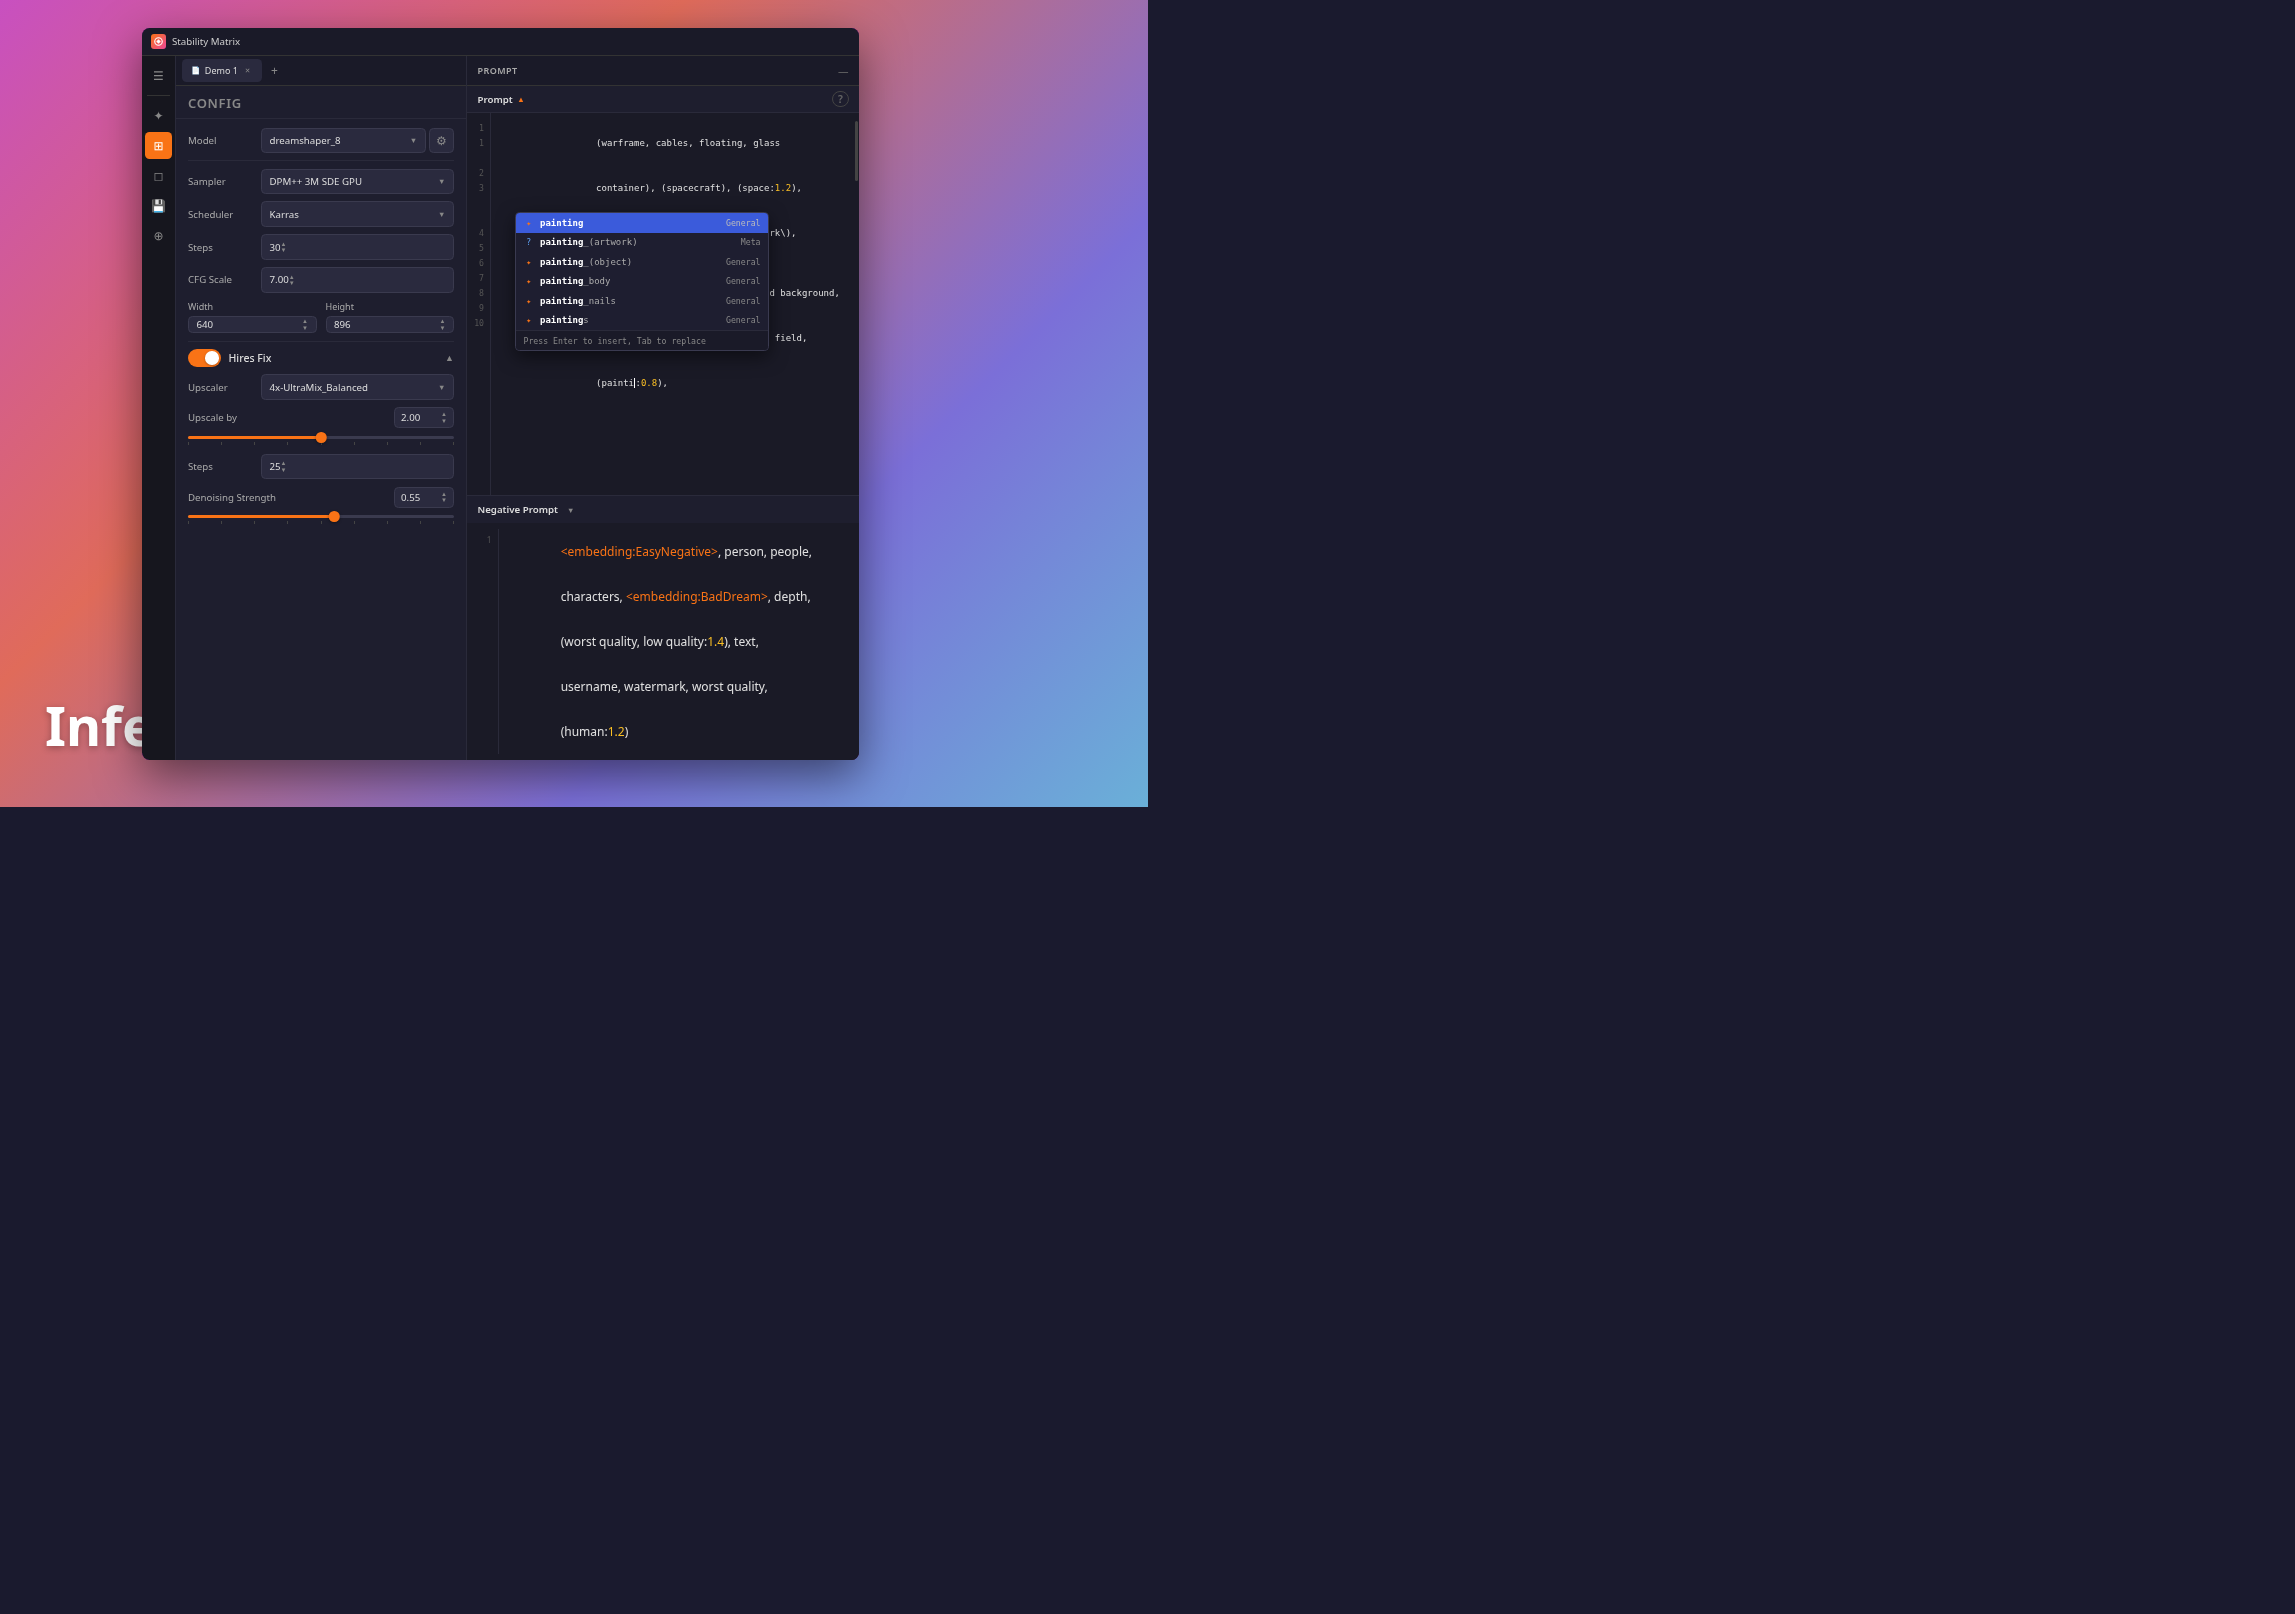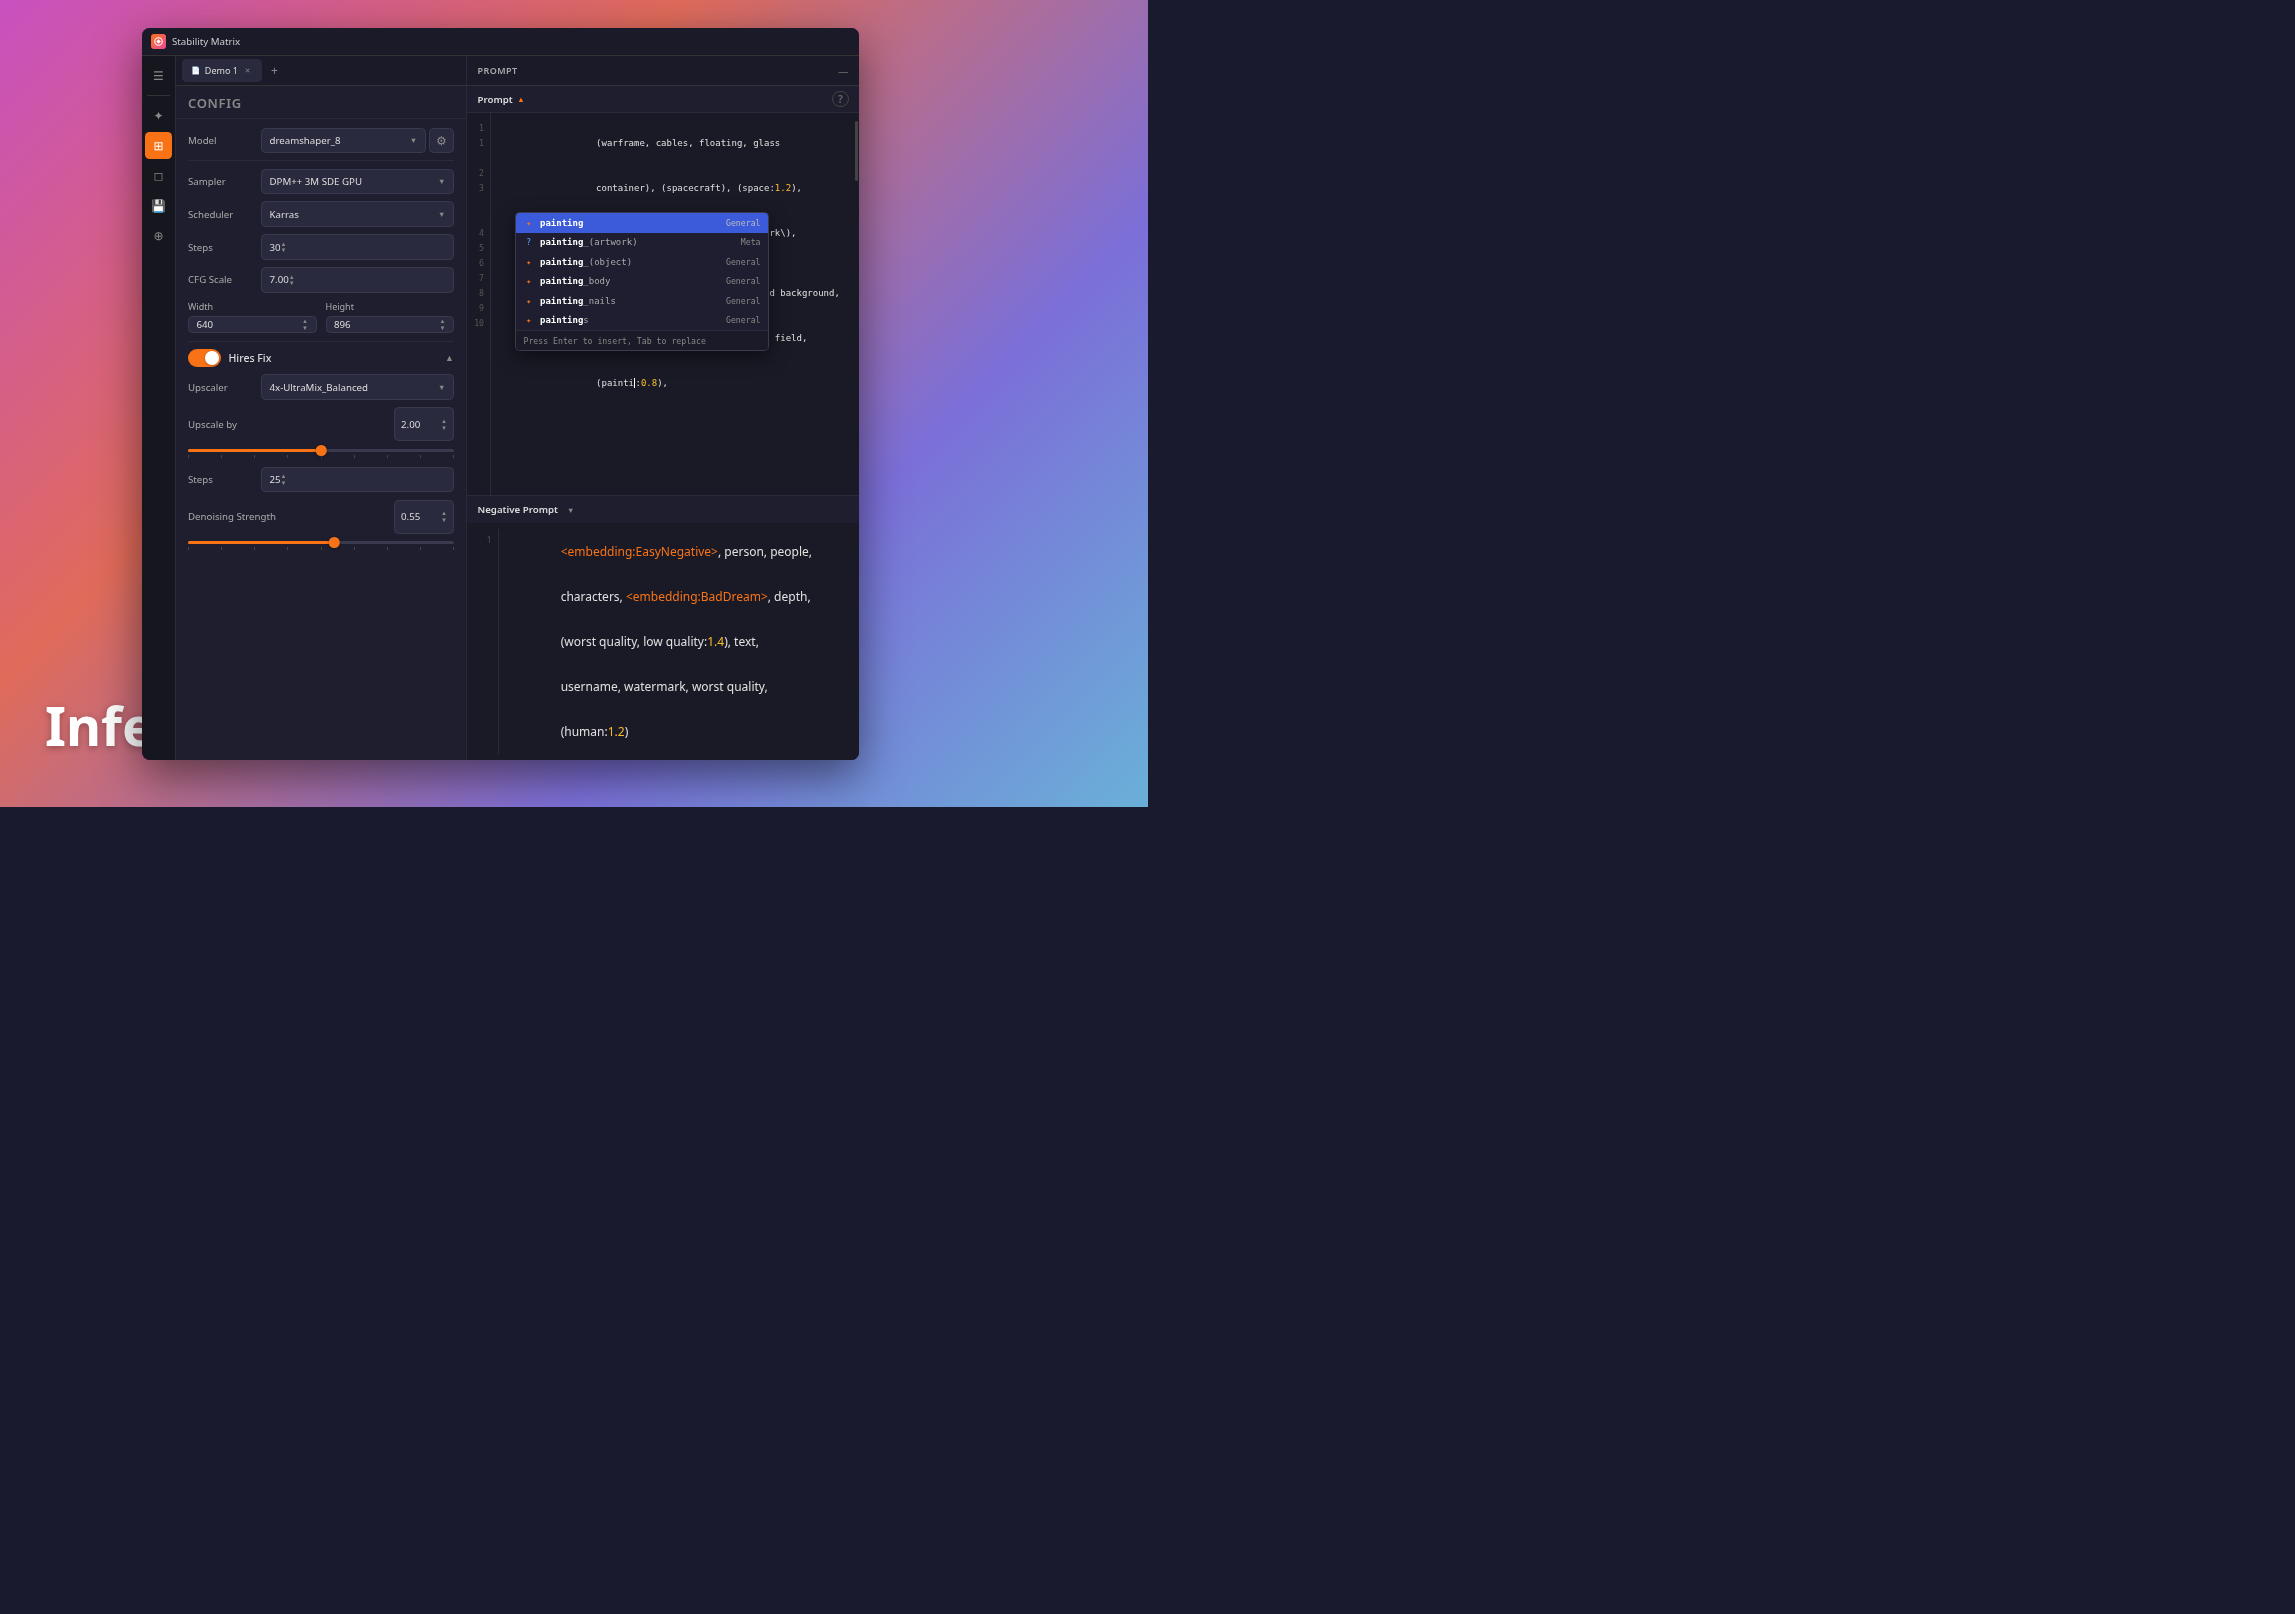--- a/index.html
+++ b/index.html
@@ -629,21 +629,21 @@
       width: 3px;
       height: 60px;
       background: #444;
       border-radius: 1.5px;
       margin: 0 auto;
       margin-top: 7.5px;
     }
 
     
     .inline-number {
-      height: 34px;
+      height: 21px;
       background: #2a2a3e;
       border: 0.7px solid #3a3a4e;
       border-radius: 4.5px;
       padding: 0 6px;
       color: #ddd;
       font-size: 9.7px;
       display: flex;
       align-items: center;
       justify-content: space-between;
       min-width: 60px;

